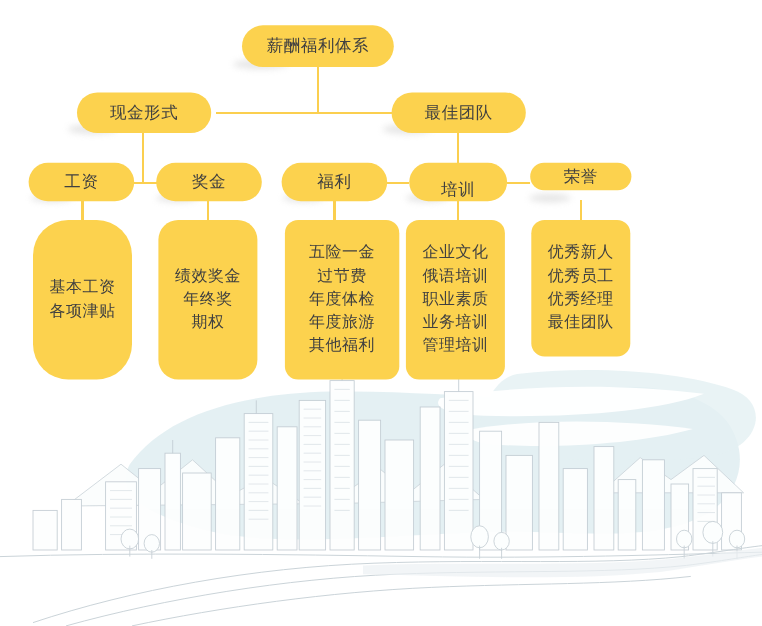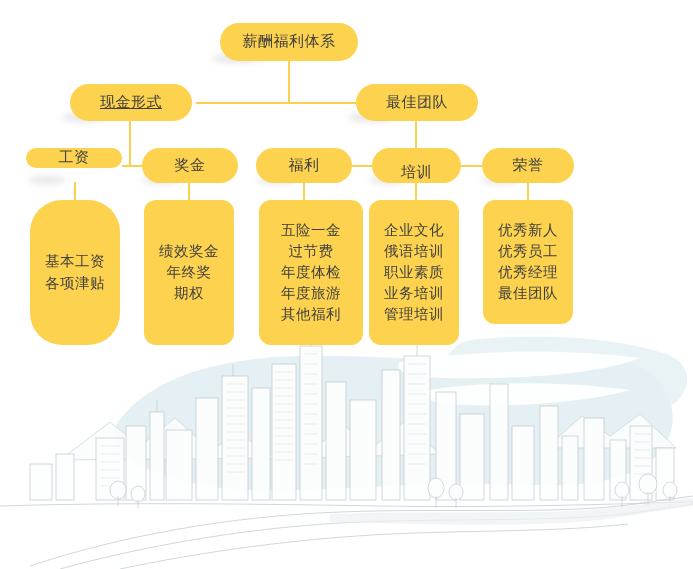--- a/index.html
+++ b/index.html
@@ -286,48 +286,48 @@
   <div class="shadow" style="left:28px;  top:176px; width:38px; height:8px;"></div>
   <div class="shadow" style="left:142px; top:176px; width:38px; height:8px;"></div>
   <div class="shadow" style="left:257px; top:176px; width:38px; height:8px;"></div>
   <div class="shadow" style="left:369px; top:176px; width:38px; height:8px;"></div>
   <div class="shadow" style="left:481px; top:176px; width:38px; height:8px;"></div>
 
   <div class="node pill pill-root" style="left:220px; top:23px; width:138px; height:38px;">
     <span class="lbl">薪酬福利体系</span>
   </div>
 
-  <div class="node pill pill-l2" style="left:70px; top:84px; width:122px; height:37px;text-decoration:underline;">
+  <div class="node pill pill-l2" style="left:70px; top:84px; width:122px; height:37px;">
     <span class="lbl">现金形式</span>
   </div>
   <div class="node pill pill-l2" style="left:356px; top:84px; width:122px; height:37px;">
     <span class="lbl">最佳团队</span>
   </div>
 
-  <div class="node pill pill-l3" style="left:26px; top:148px; width:96px; height:20px;">
+  <div class="node pill pill-l3" style="left:26px; top:148px; width:96px; height:35px;">
     <span class="lbl">工资</span>
   </div>
   <div class="node pill pill-l3" style="left:142px; top:148px; width:96px; height:35px;justify-content:center;">
     <span class="lbl">奖金</span>
   </div>
   <div class="node pill pill-l3" style="left:256px; top:148px; width:96px; height:35px;">
     <span class="lbl">福利</span>
   </div>
   <div class="node pill pill-l3" style="left:372px; top:148px; width:89px; height:35px;align-items:flex-end;">
     <span class="lbl">培训</span>
   </div>
-  <div class="node pill pill-l3" style="left:482px; top:148px; width:92px; height:35px;align-items:center;">
+  <div class="node pill pill-l3" style="left:482px; top:148px; width:92px; height:25px;align-items:center;">
     <span class="lbl">荣誉</span>
   </div>
 
   <div class="node card" style="left:30px; top:200px; width:90px; height:145px;border-radius:32px;">
     <span class="lines">基本工资
 各项津贴</span>
   </div>
-  <div class="node card" style="left:144px; top:200px; width:90px; height:145px;">
+  <div class="node card" style="left:144px; top:200px; width:90px; height:145px;border-radius:18px;">
     <span class="lines">绩效奖金
 年终奖
 期权</span>
   </div>
   <div class="node card" style="left:259px; top:200px; width:104px; height:145px;">
     <span class="lines">五险一金
 过节费
 年度体检
 年度旅游
 其他福利</span>

